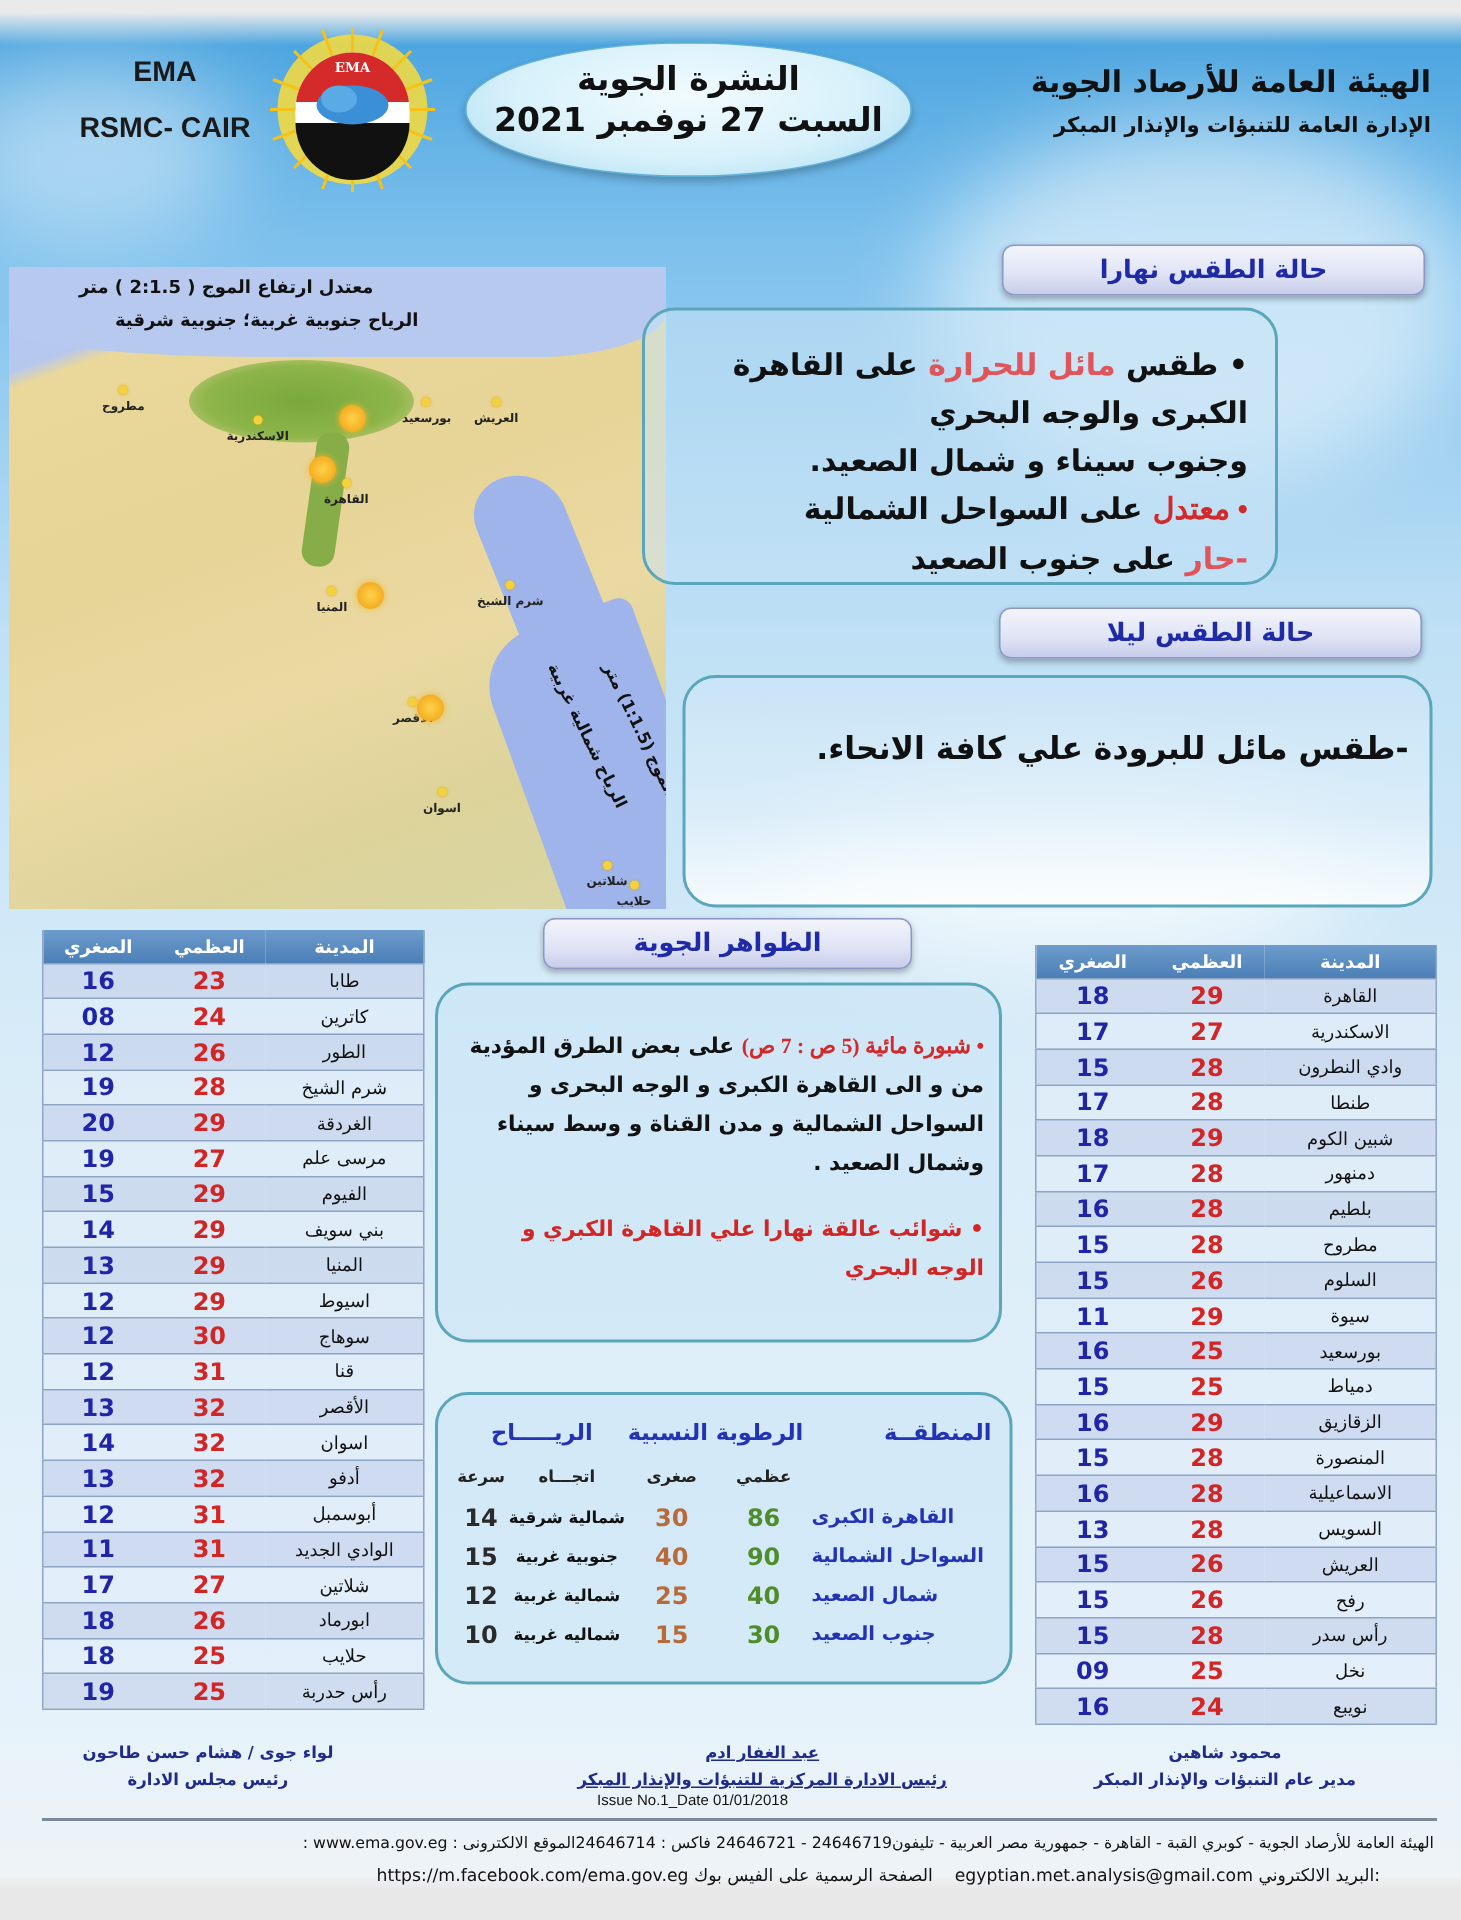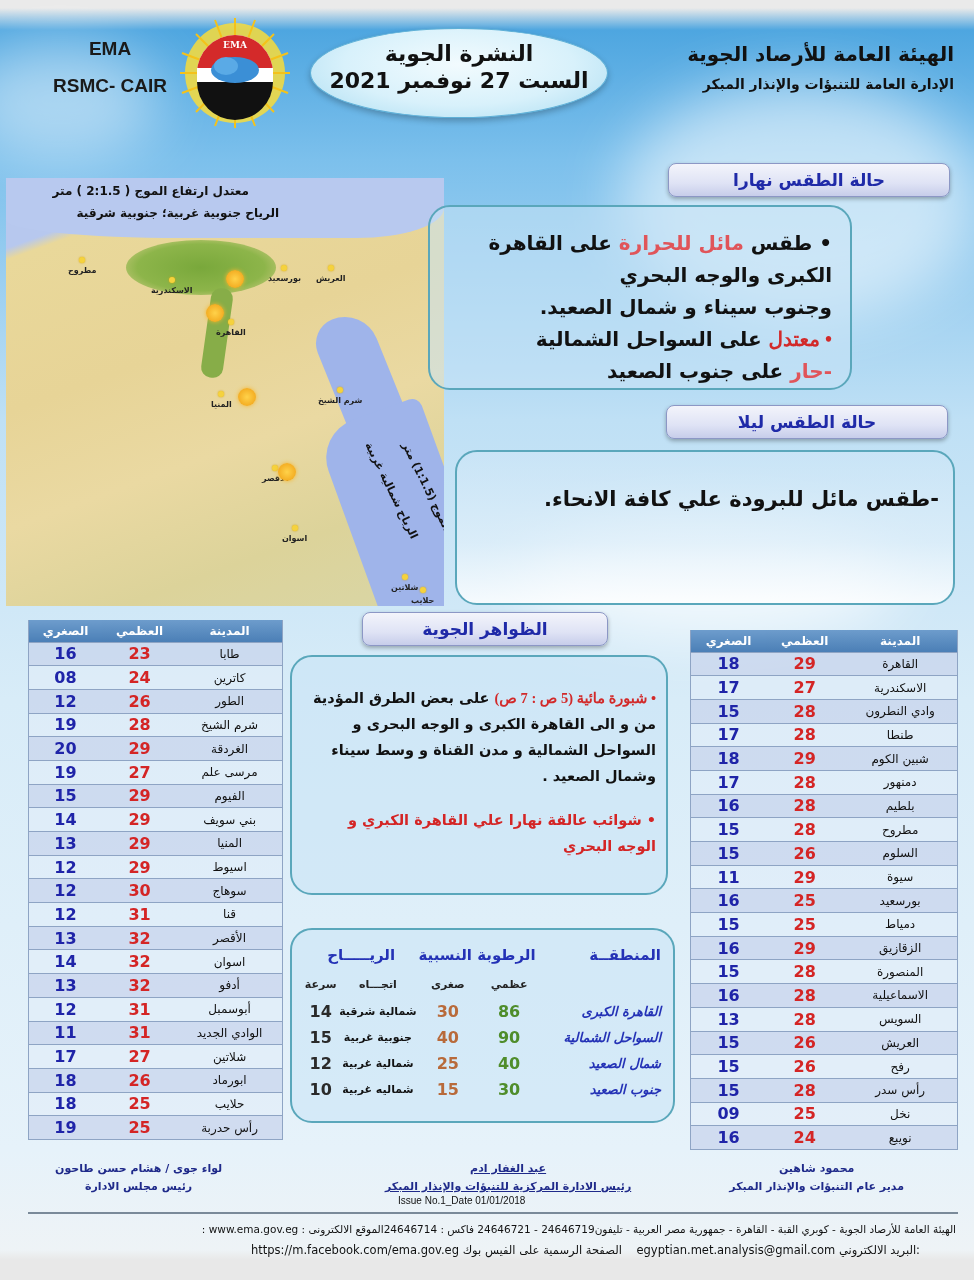--- a/index.html
+++ b/index.html
@@ -58,21 +58,21 @@
   .left-table { left: 28px; top: 620px; width: 255px; border-left: 1px solid #8ea4c4; border-right: 1px solid #8ea4c4; }
   .right-table { left: 690px; top: 630px; width: 268px; border-left: 1px solid #8ea4c4; border-right: 1px solid #8ea4c4; }
   .phen-panel { left: 290px; top: 655px; width: 378px; height: 240px; padding: 28px 10px 0 20px; }
   .phen-panel p { font-weight: bold; font-size: 14.5px; line-height: 26px; text-align: right; }
   .phen-panel p.last { margin-top: 18px; color: #d42525; }
   .hum-panel { left: 290px; top: 928px; width: 385px; height: 195px; padding: 10px 12px 0 12px; }
   .hum-table { width: 100%; border-collapse: collapse; direction: rtl; }
   .hum-table .hdr td { color: #2432b6; font-weight: bold; font-size: 15px; height: 30px; }
   .hum-table .sub td { font-weight: bold; font-size: 11px; height: 28px; text-align: center; color: #222; }
   .hum-table .row td { height: 26px; font-weight: bold; }
-  .hum-table .region { color: #2432b6; font-size: 13px; text-align: right; font-style: italic; }
+  .hum-table .region { color: #2432b6; font-size: 13px; text-align: left; }
   .hum-table .hmax { color: #4f8d2b; font-size: 16px; text-align: center; }
   .hum-table .hmin { color: #b86a3a; font-size: 16px; text-align: center; }
   .hum-table .dir { font-size: 11px; text-align: center; color: #111; }
   .hum-table .speed { font-size: 16px; text-align: center; color: #2a2a2a; }
   
   .sig { position: absolute; top: 1160px; text-align: center; direction: rtl; font-weight: bold; color: #1f2a8a; font-size: 11px; line-height: 18px; }
   .issue { position: absolute; left: 398px; top: 1195px; font-size: 10px; font-family: "Liberation Sans", sans-serif; color: #111; }
   .divider { position: absolute; left: 28px; top: 1212px; width: 930px; height: 1.5px; background: #7a8a99; }
   .footer1 { position: absolute; right: 18px; top: 1223px; font-size: 10.5px; direction: rtl; white-space: nowrap; color: #111; }
   .footer2 { position: absolute; right: 54px; top: 1243px; font-size: 11.5px; direction: rtl; white-space: nowrap; color: #111; }

